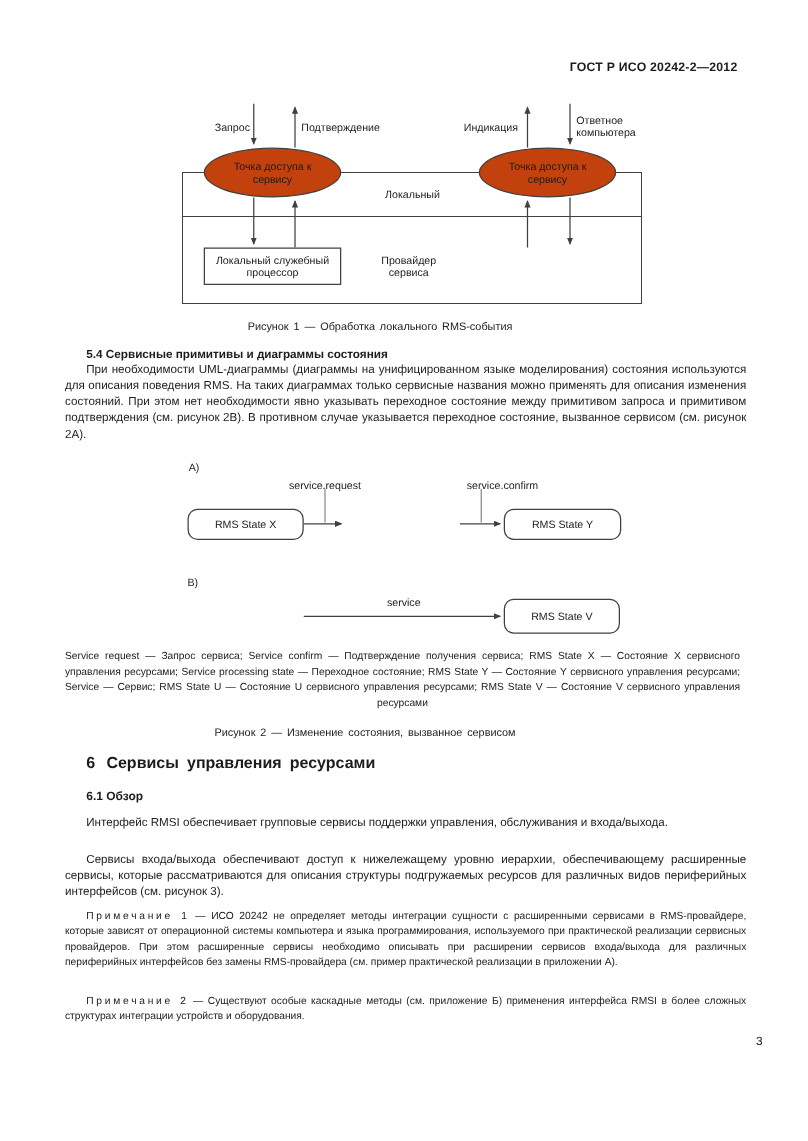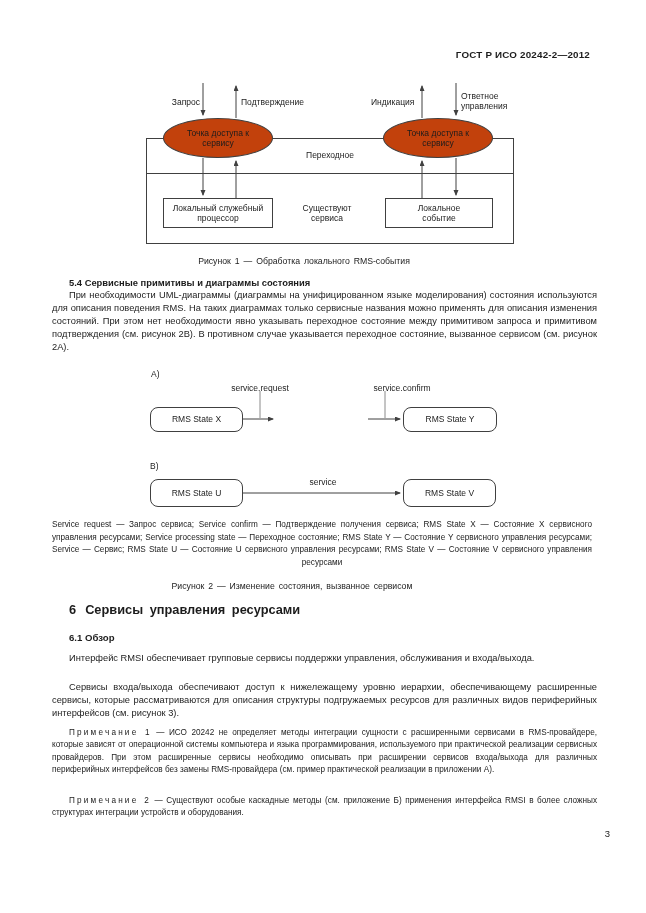--- a/index.html
+++ b/index.html
@@ -55,38 +55,35 @@
     <line x1="316" y1="3" x2="316" y2="35" stroke="#404040" marker-end="url(#ah1)"></line>
     <line x1="63" y1="78" x2="63" y2="115" stroke="#404040" marker-end="url(#ah1)"></line>
     <line x1="96" y1="118" x2="96" y2="81" stroke="#404040" marker-end="url(#ah1)"></line>
     <line x1="282" y1="118" x2="282" y2="81" stroke="#404040" marker-end="url(#ah1)"></line>
     <line x1="316" y1="78" x2="316" y2="115" stroke="#404040" marker-end="url(#ah1)"></line>
   </svg>
 
   <div class="f-lbl" style="left:8px;top:17px;width:52px;text-align:right;">Запрос</div>
   <div class="f-lbl" style="left:101px;top:17px;">Подтверждение</div>
   <div class="f-lbl" style="left:231px;top:17px;">Индикация</div>
-  <div class="f-lbl2" style="left:321px;top:12px;width:54px;">Ответное управления</div>
+  <div class="f-lbl2" style="left:321px;top:12px;width:54px;">Ответное компьютера</div>
 
   <div class="f-ellipse" style="left:23px;top:38px;width:110px;height:40px;">
     <span style="width:80px;">Точка доступа к сервису</span>
   </div>
   <div class="f-ellipse" style="left:243px;top:38px;width:110px;height:40px;">
     <span style="width:80px;">Точка доступа к сервису</span>
   </div>
 
-  <div class="f-lbl" style="left:130px;top:70px;width:120px;text-align:center;">Переходное</div>
+  <div class="f-lbl" style="left:130px;top:70px;width:120px;text-align:center;">Локальный</div>
 
   <div class="f-box" style="left:23px;top:118px;width:110px;height:30px;">
     <span style="width:105px;">Локальный служебный процессор</span>
   </div>
-  <div class="f-lbl2 f-center" style="left:157px;top:124px;width:60px;">Существуют сервиса</div>
-  <div class="f-box" style="left:245px;top:118px;width:108px;height:30px;">
-    <span style="width:70px;">Локальное событие</span>
-  </div>
+  <div class="f-lbl2 f-center" style="left:157px;top:124px;width:60px;">Провайдер сервиса</div>
 </div>
 
 <div class="caption" style="left:29px;top:256px;width:550px;">Рисунок 1 — Обработка локального RMS-события</div>
 
 <div class="h-sub" style="left:69px;top:277px;">5.4 Сервисные примитивы и диаграммы состояния</div>
 <p class="body-p" style="left:52px;top:289px;width:545px;">При необходимости UML-диаграммы (диаграммы на унифицированном языке моделирования) состояния используются для описания поведения RMS. На таких диаграммах только сервисные названия можно применять для описания изменения состояний. При этом нет необходимости явно указывать переходное состояние между примитивом запроса и примитивом подтверждения (см. рисунок 2В). В противном случае указывается переходное состояние, вызванное сервисом (см. рисунок 2А).</p>
 
 <div class="fig" style="left:140px;top:365px;width:380px;height:150px;">
   <svg width="380" height="150" viewBox="0 0 380 150">
     <defs>
@@ -108,23 +105,20 @@
   <div class="f-box f-rbox" style="left:10px;top:42px;width:93px;height:25px;">
     <span>RMS State X</span>
   </div>
   <div class="f-box f-rbox" style="left:263px;top:42px;width:94px;height:25px;">
     <span>RMS State Y</span>
   </div>
 
   <div class="f-lbl" style="left:10px;top:96px;">B)</div>
   <div class="f-lbl" style="left:133px;top:112px;width:100px;text-align:center;">service</div>
 
-  <div class="f-box f-rbox" style="left:10px;top:114px;width:93px;height:28px;">
-    <span>RMS State U</span>
-  </div>
   <div class="f-box f-rbox" style="left:263px;top:114px;width:93px;height:28px;">
     <span>RMS State V</span>
   </div>
 </div>
 
 <p class="legend" style="left:52px;top:519px;width:540px;">Service request — Запрос сервиса; Service confirm — Подтверждение получения сервиса; RMS State X — Состояние X сервисного управления ресурсами; Service processing state — Переходное состояние; RMS State Y — Состояние Y сервисного управления ресурсами; Service — Сервис; RMS State U — Состояние U сервисного управления ресурсами; RMS State V — Состояние V сервисного управления ресурсами</p>
 <div class="caption" style="left:17px;top:581px;width:550px;text-align:center;">Рисунок 2 — Изменение состояния, вызванное сервисом</div>
 
 <div class="h-main" style="left:69px;top:602px;">
   <span class="num">6</span><span>Сервисы управления ресурсами</span>

